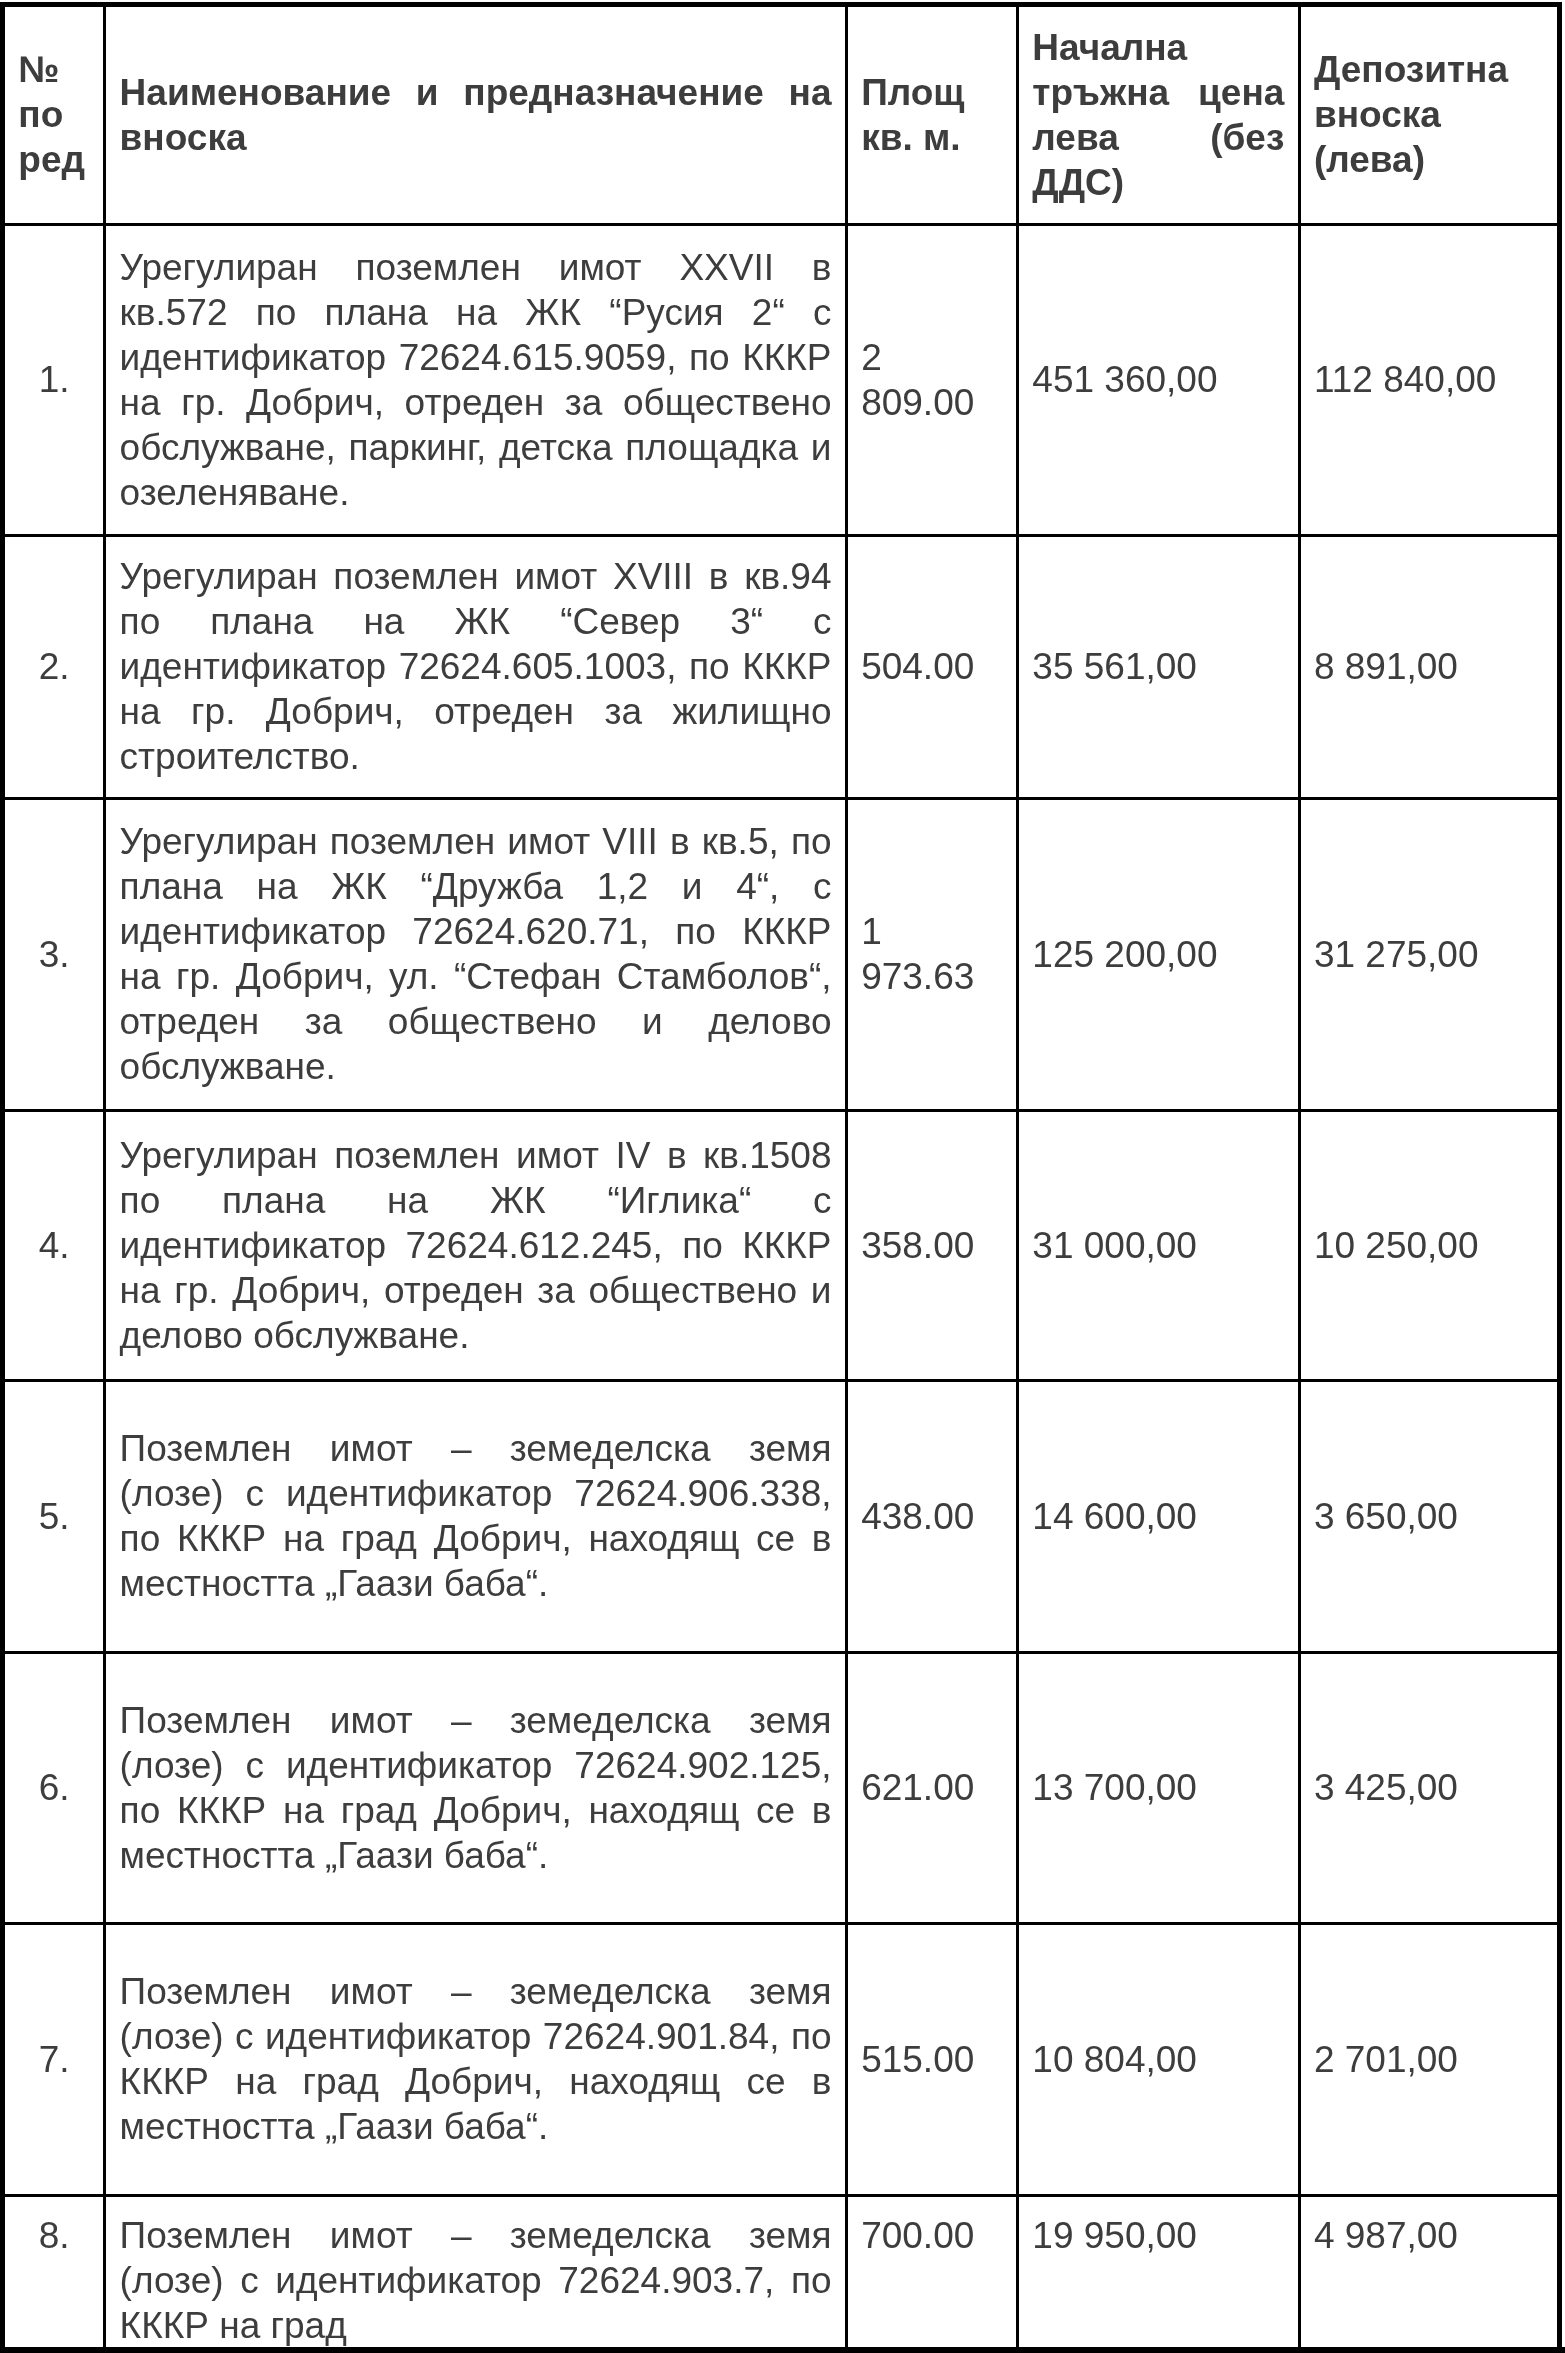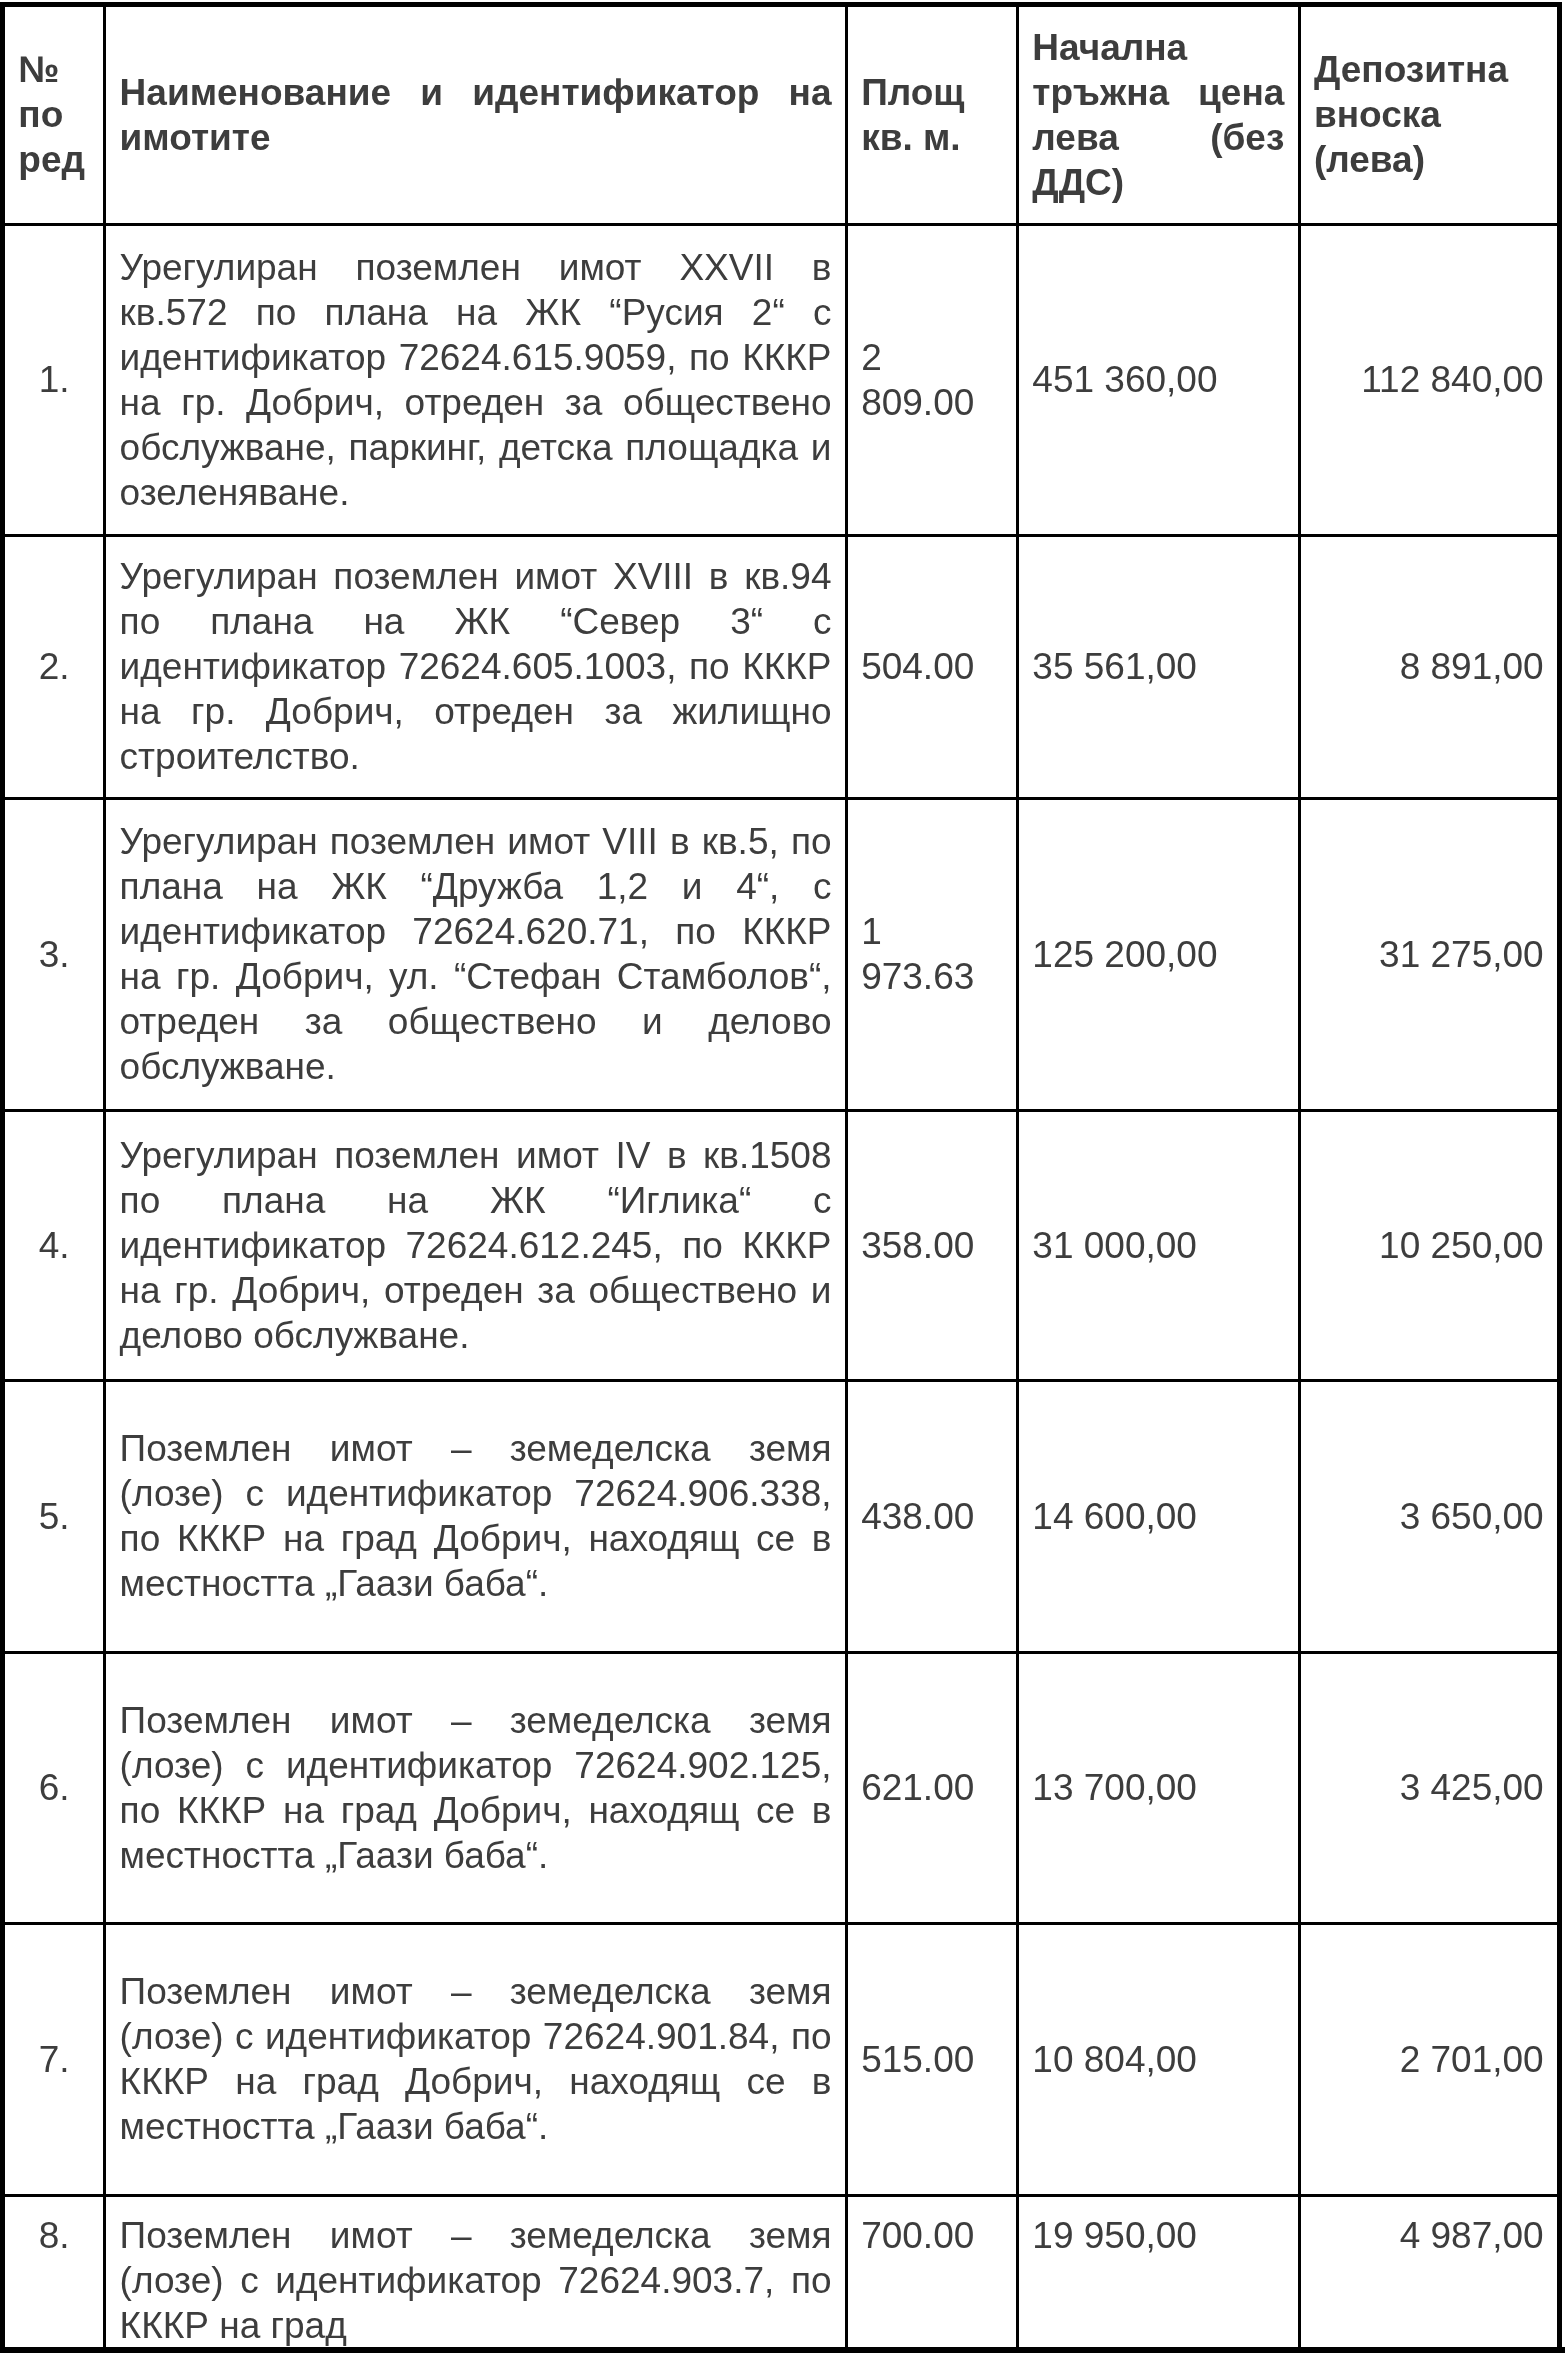--- a/index.html
+++ b/index.html
@@ -39,21 +39,21 @@
   col.c-price   { width: 278px; }
   col.c-deposit { width: 257px; }
 
   th.h-price { text-align: justify; }
   th.h-name  { text-align: justify; }
 
   td.cell-num     { text-align: center; }
   td.cell-name    { text-align: justify; }
   td.cell-area    { text-align: left; }
   td.cell-price   { text-align: left; margin-top: 28px; }
-  td.cell-deposit { text-align: right; }
+  td.cell-deposit { text-align: left; }
 
   tr.row-header { height: 220px; }
   tr.row-1 { height: 311px; }
   tr.row-2 { height: 263px; }
   tr.row-3 { height: 312px; }
   tr.row-4 { height: 270px; }
   tr.row-5 { height: 272px; }
   tr.row-6 { height: 271px; }
   tr.row-7 { height: 272px; }
   tr.row-8 { height: 166px; vertical-align: top; }
@@ -75,21 +75,21 @@
   <colgroup>
     <col class="c-num">
     <col class="c-name">
     <col class="c-area">
     <col class="c-price">
     <col class="c-deposit">
   </colgroup>
   <thead>
     <tr class="row-header">
       <th class="h-num">№ по ред</th>
-      <th class="h-name">Наименование и идентификатор на имотите</th>
+      <th class="h-name">Наименование и предназначение на вноска</th>
       <th class="h-area">Площ кв. м.</th>
       <th class="h-price">Начална тръжна цена лева (без ДДС)</th>
       <th class="h-deposit">Депозитна вноска (лева)</th>
     </tr>
   </thead>
   <tbody>
     <tr class="row-1">
       <td class="cell-num">1.</td>
       <td class="cell-name">Урегулиран поземлен имот XXVII в кв.572 по плана на ЖК “Русия 2“ с идентификатор 72624.615.9059, по КККР на гр. Добрич, отреден за обществено обслужване, паркинг, детска площадка и озеленяване.</td>
       <td class="cell-area">2 809.00</td>

